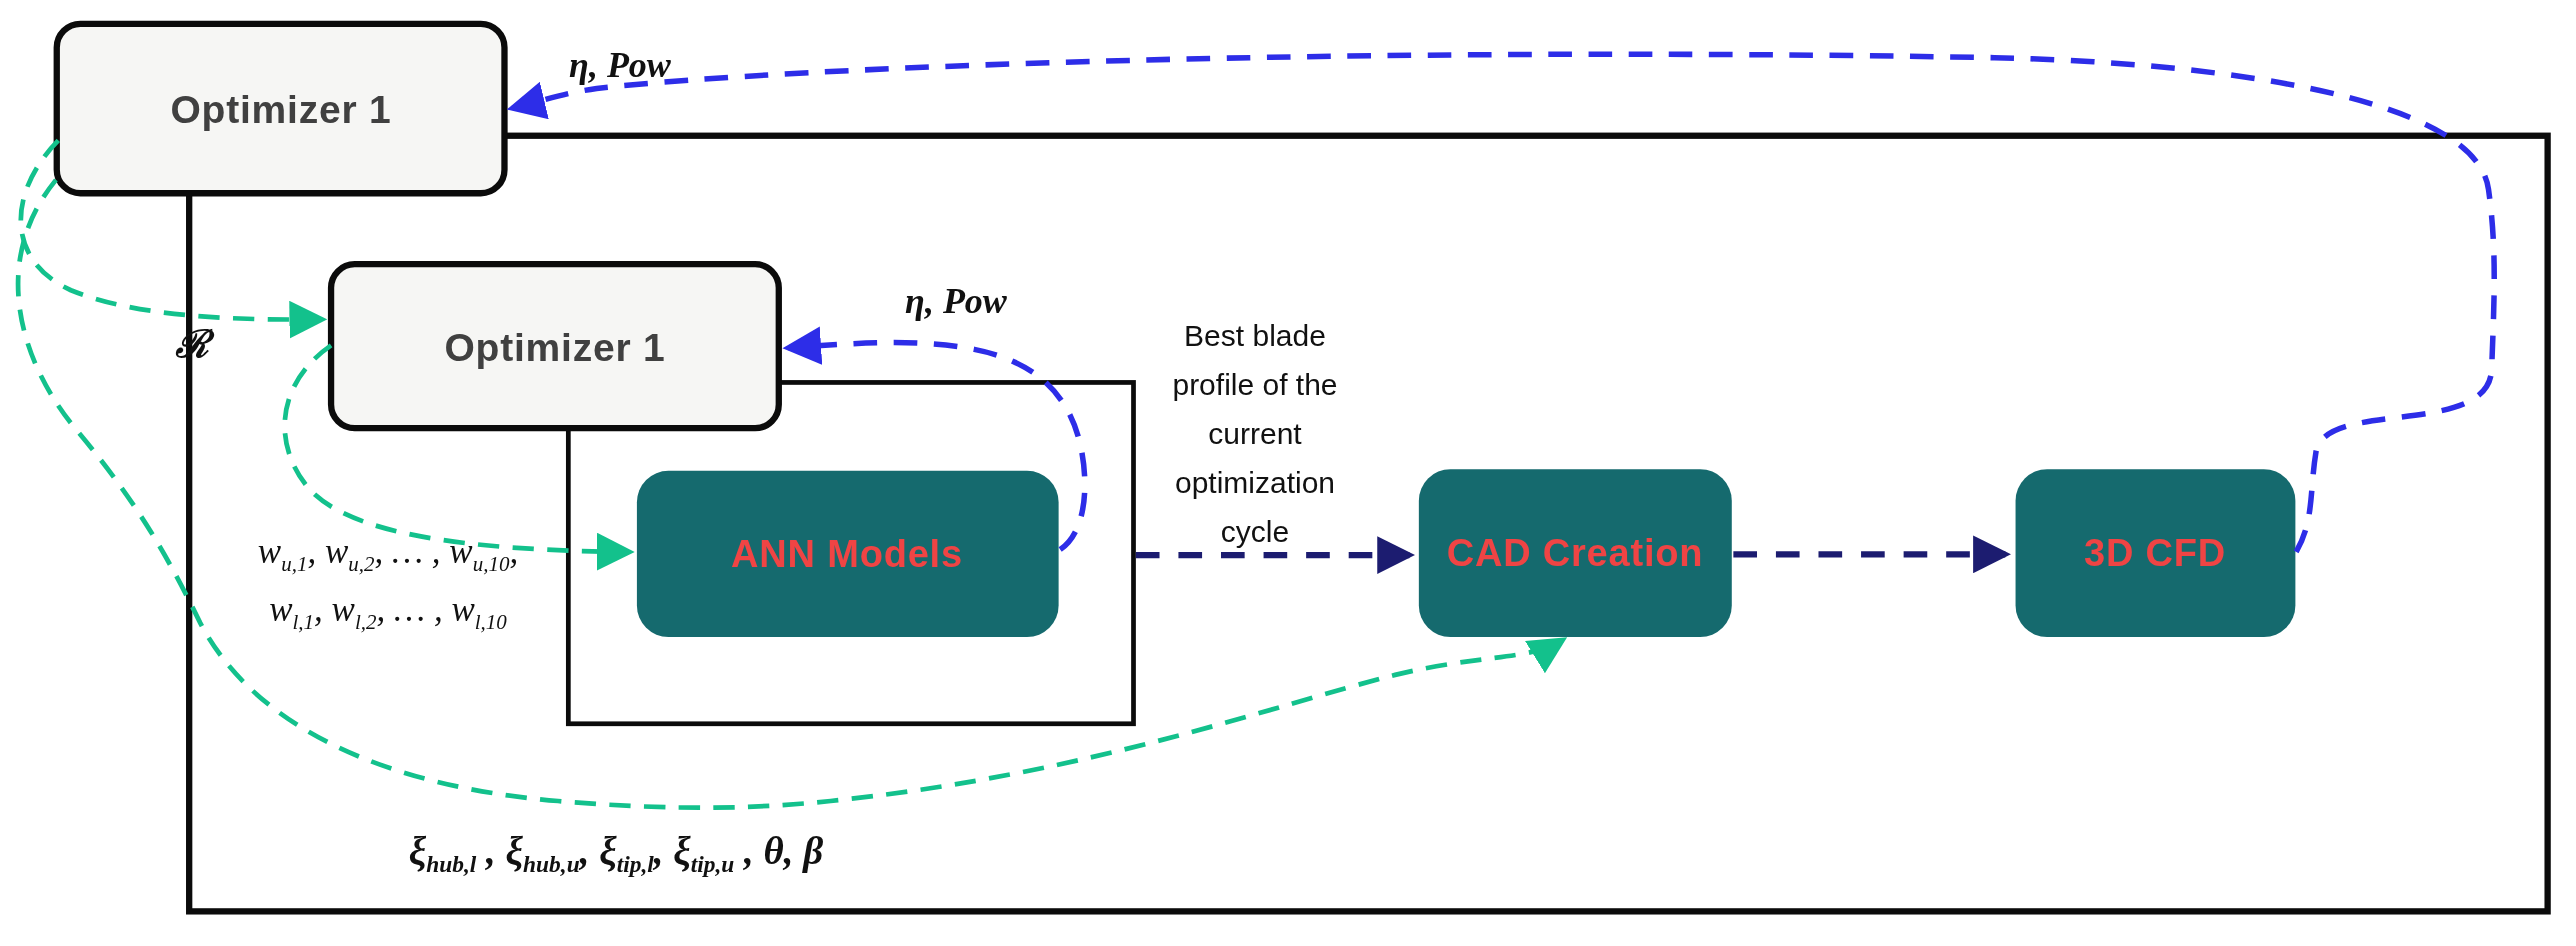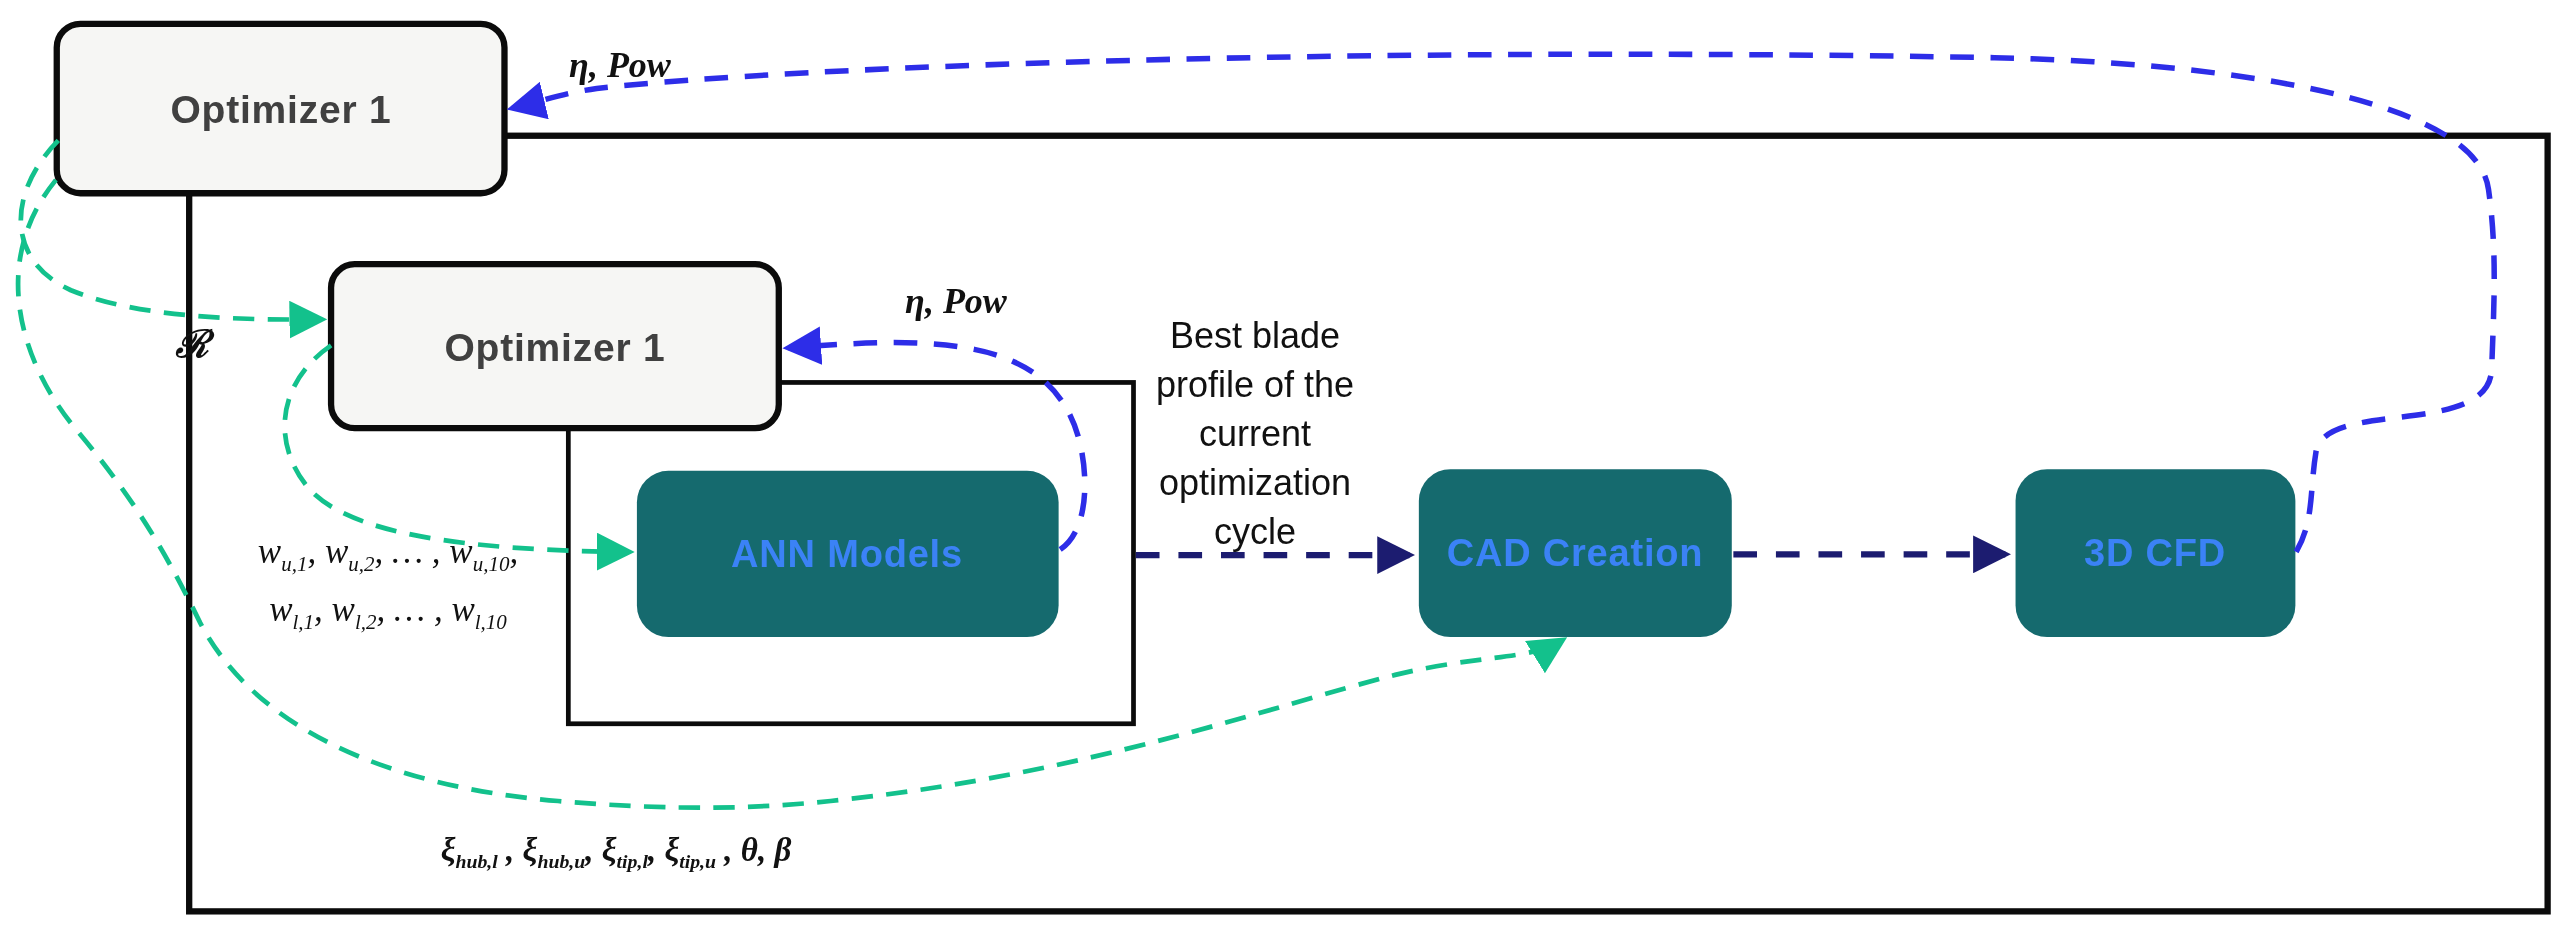--- a/index.html
+++ b/index.html
@@ -1,26 +1,26 @@
 <!DOCTYPE html>
 <html style="font-size:12.6px"><head>
 <meta charset="utf-8">
 <style>
   html,body{margin:0;padding:0;background:#fff;}
   .canvas{position:relative;width:2576px;height:947px;background:#ffffff;overflow:hidden;
           font-family:"Liberation Sans",sans-serif;}
   .canvas svg{position:absolute;left:0;top:0;}
   .lbl{position:absolute;transform:translate(-50%,-50%);white-space:nowrap;color:#111;font-weight:bold;}
   .node-label{font-size:39px;color:#404040;letter-spacing:0.8px;text-align:right;}
-  .teal-label{font-size:38px;font-weight:bold;color:#3b82f6;letter-spacing:0.8px;}
+  .teal-label{font-size:38px;font-weight:bold;color:#ef4444;letter-spacing:0.8px;}
   .math{font-family:"Liberation Serif","DejaVu Serif",serif;font-style:italic;font-size:36px;}
   .math sub{font-size:0.6em;line-height:0;}
   .script-r{font-family:"DejaVu Serif",serif;font-style:italic;font-size:38px;}
   .block{position:absolute;transform:translate(-50%,-50%);text-align:center;
-         font-size:36px;line-height:49px;color:#111;}
+         font-size:30px;line-height:49px;color:#111;}
   .w-block{font-size:35px;line-height:58px;}
 </style>
 </head>
 <body>
 
 <div class="canvas">
 
   <svg width="2576" height="947" viewBox="0 0 3268 1201">
     <defs>
       <marker id="ah-green" markerWidth="8" markerHeight="8" refX="8.5" refY="5" orient="auto" markerUnits="strokeWidth" viewBox="0 0 10 10">
@@ -67,21 +67,21 @@
 
   <div class="lbl math" style="left:620px;top:65px;">η, Pow</div>
   <div class="lbl math" style="left:956px;top:301px;">η, Pow</div>
   <div class="lbl script-r" style="left:192px;top:342px;">ℛ</div>
 
   <div class="block math w-block" style="left:359px;top:581px;margin-left:29px;">
     <div><span>w</span><sub>u,1</sub><span>, </span><span>w</span><sub>u,2</sub><span>, … , </span><span>w</span><sub>u,10</sub><span>,</span></div>
     <div><span>w</span><sub>l,1</sub><span>, </span><span>w</span><sub>l,2</sub><span>, … , </span><span>w</span><sub>l,10</sub></div>
   </div>
 
-  <div class="lbl math" style="left:616px;top:850px;font-size:33px;"><span>ξ</span><sub>hub,l</sub><span> , </span><span>ξ</span><sub>hub,u</sub><span>, </span><span>ξ</span><sub>tip,l</sub><span>, </span><span>ξ</span><sub>tip,u</sub><span> , θ, β</span></div>
+  <div class="lbl math" style="left:616px;top:850px;font-size:39px;"><span>ξ</span><sub>hub,l</sub><span> , </span><span>ξ</span><sub>hub,u</sub><span>, </span><span>ξ</span><sub>tip,l</sub><span>, </span><span>ξ</span><sub>tip,u</sub><span> , θ, β</span></div>
 
   <div class="block" style="left:1255px;top:433px;">
     <div>Best blade</div>
     <div>profile of the</div>
     <div>current</div>
     <div>optimization</div>
     <div>cycle</div>
   </div>
 
 

